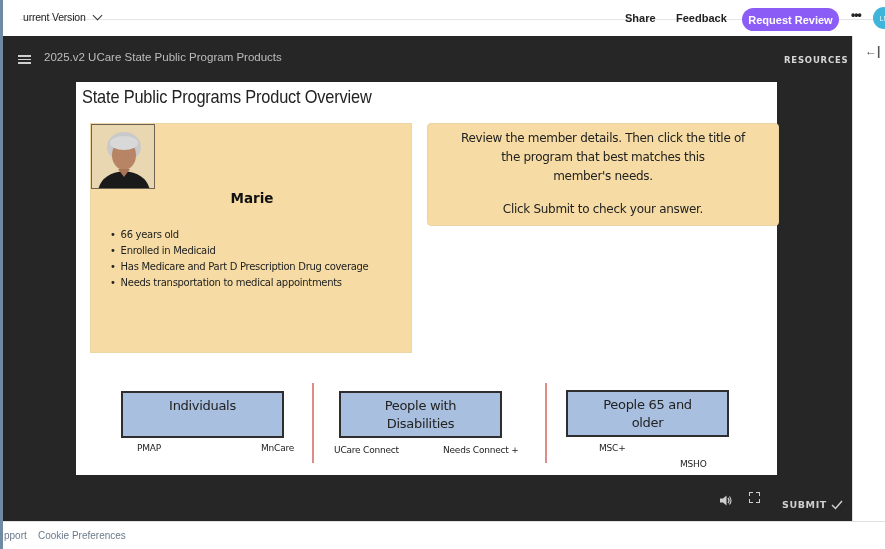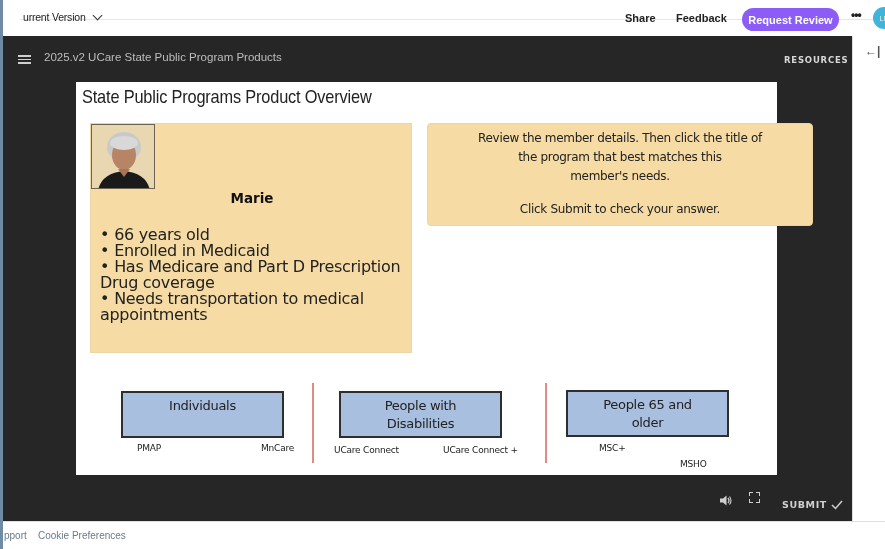--- a/index.html
+++ b/index.html
@@ -22,24 +22,24 @@
   .hamburger { position: absolute; left: 15px; top: 19px; width: 13px; height: 9px; display: flex; flex-direction: column; justify-content: space-between; }
   .hamburger span { display: block; height: 1.6px; background: #cfcfcf; }
   .course-title { position: absolute; left: 41px; top: 15px; font-size: 11.5px; color: #bdbdbd; }
   .resources { position: absolute; left: 781px; top: 19px; font-size: 8.5px; color: #d7d7d7; font-weight: bold; letter-spacing: 0.8px; font-family: "DejaVu Sans", sans-serif; }
 
   .slide { position: absolute; left: 73px; top: 46px; width: 701px; height: 393px; background: #ffffff; }
   .slide-title { position: absolute; left: 6px; top: 4px; font-size: 19px; color: #222; font-family: "Liberation Sans Narrow", "Liberation Sans", sans-serif; transform: scaleX(0.86); transform-origin: left top; letter-spacing: -0.2px; }
   .member-card { position: absolute; left: 14px; top: 41px; width: 322px; height: 230px; background: #f6dca4; border: 1px solid #ecd6a5; }
   .photo { position: absolute; left: 0; top: 0; width: 64px; height: 65px; border: 1px solid #6e6252; background: #e8d6b0; overflow: hidden; }
   .member-name { position: absolute; left: 0; top: 66px; width: 322px; text-align: center; font-size: 13.5px; font-weight: bold; color: #111; font-family: "DejaVu Sans", sans-serif; }
-  .member-list { position: absolute; left: 9px; top: 103px; list-style: none; font-size: 16px; color: #222; line-height: 16px; font-family: "DejaVu Sans", sans-serif; letter-spacing: -0.3px; }
+  .member-list { position: absolute; left: 19px; top: 103px; list-style: none; font-size: 10px; color: #222; line-height: 16px; font-family: "DejaVu Sans", sans-serif; letter-spacing: -0.3px; }
   .member-list li::before { content: "•"; margin-right: 5px; }
 
-  .instr { position: absolute; left: 351px; top: 41px; width: 386px; height: 103px; background: #f6dca4; border: 1px solid #ecd3a0; border-radius: 4px; font-size: 12px; color: #222; text-align: center; line-height: 19px; padding-top: 5px; font-family: "DejaVu Sans", sans-serif; letter-spacing: -0.3px; }
+  .instr { position: absolute; left: 351px; top: 41px; width: 352px; height: 103px; background: #f6dca4; border: 1px solid #ecd3a0; border-radius: 4px; font-size: 12px; color: #222; text-align: center; line-height: 19px; padding-top: 5px; font-family: "DejaVu Sans", sans-serif; letter-spacing: -0.3px; }
   .instr-tail { position: absolute; left: 680px; top: 110px; width: 0; height: 0; border-top: 10px solid transparent; border-bottom: 10px solid #f6dca4; border-left: 16px solid #f6dca4; transform: skewY(-35deg); }
   .instr p.gap { margin-top: 14px; }
 
   .prog-box { position: absolute; height: 47px; background: #a9bfdf; border: 2px solid #2e2e2e; text-align: center; font-size: 13px; color: #222; line-height: 18px; padding-top: 4px; font-family: "DejaVu Sans", sans-serif; letter-spacing: -0.3px; cursor: pointer; }
   .prog-sub { position: absolute; font-size: 9px; color: #222; font-family: "DejaVu Sans", sans-serif; letter-spacing: -0.2px; }
   .divider { position: absolute; width: 1.5px; background: #e08a8a; }
 
   .ctrl-audio { position: absolute; left: 717px; top: 456px; }
   .ctrl-full { position: absolute; left: 746px; top: 456px; width: 11px; height: 11px; }
   .ctrl-full i { position: absolute; width: 4px; height: 4px; border-color: #cfcfcf; border-style: solid; }
@@ -114,21 +114,21 @@
     <span class="prog-sub" style="left:61px; top:361px;">PMAP</span>
     <span class="prog-sub" style="left:150px; top:361px;padding-left:35px;">MnCare</span>
 
     <div class="divider" style="left:236px; top:301px; height:80px;"></div>
 
     <div class="prog-box" style="left:263px; top:309px; width:163px;">
       <div>People with</div>
       <div>Disabilities</div>
     </div>
     <span class="prog-sub" style="left:258px; top:363px;">UCare Connect</span>
-    <span class="prog-sub" style="left:367px; top:363px;">UCare Connect +</span>
+    <span class="prog-sub" style="left:367px; top:363px;">Needs Connect +</span>
 
     <div class="divider" style="left:469px; top:301px; height:80px;"></div>
 
     <div class="prog-box" style="left:490px; top:308px; width:163px;">
       <div>People 65 and</div>
       <div>older</div>
     </div>
     <span class="prog-sub" style="left:523px; top:361px;">MSC+</span>
     <span class="prog-sub" style="left:604px; top:377px;">MSHO</span>
   </div>

